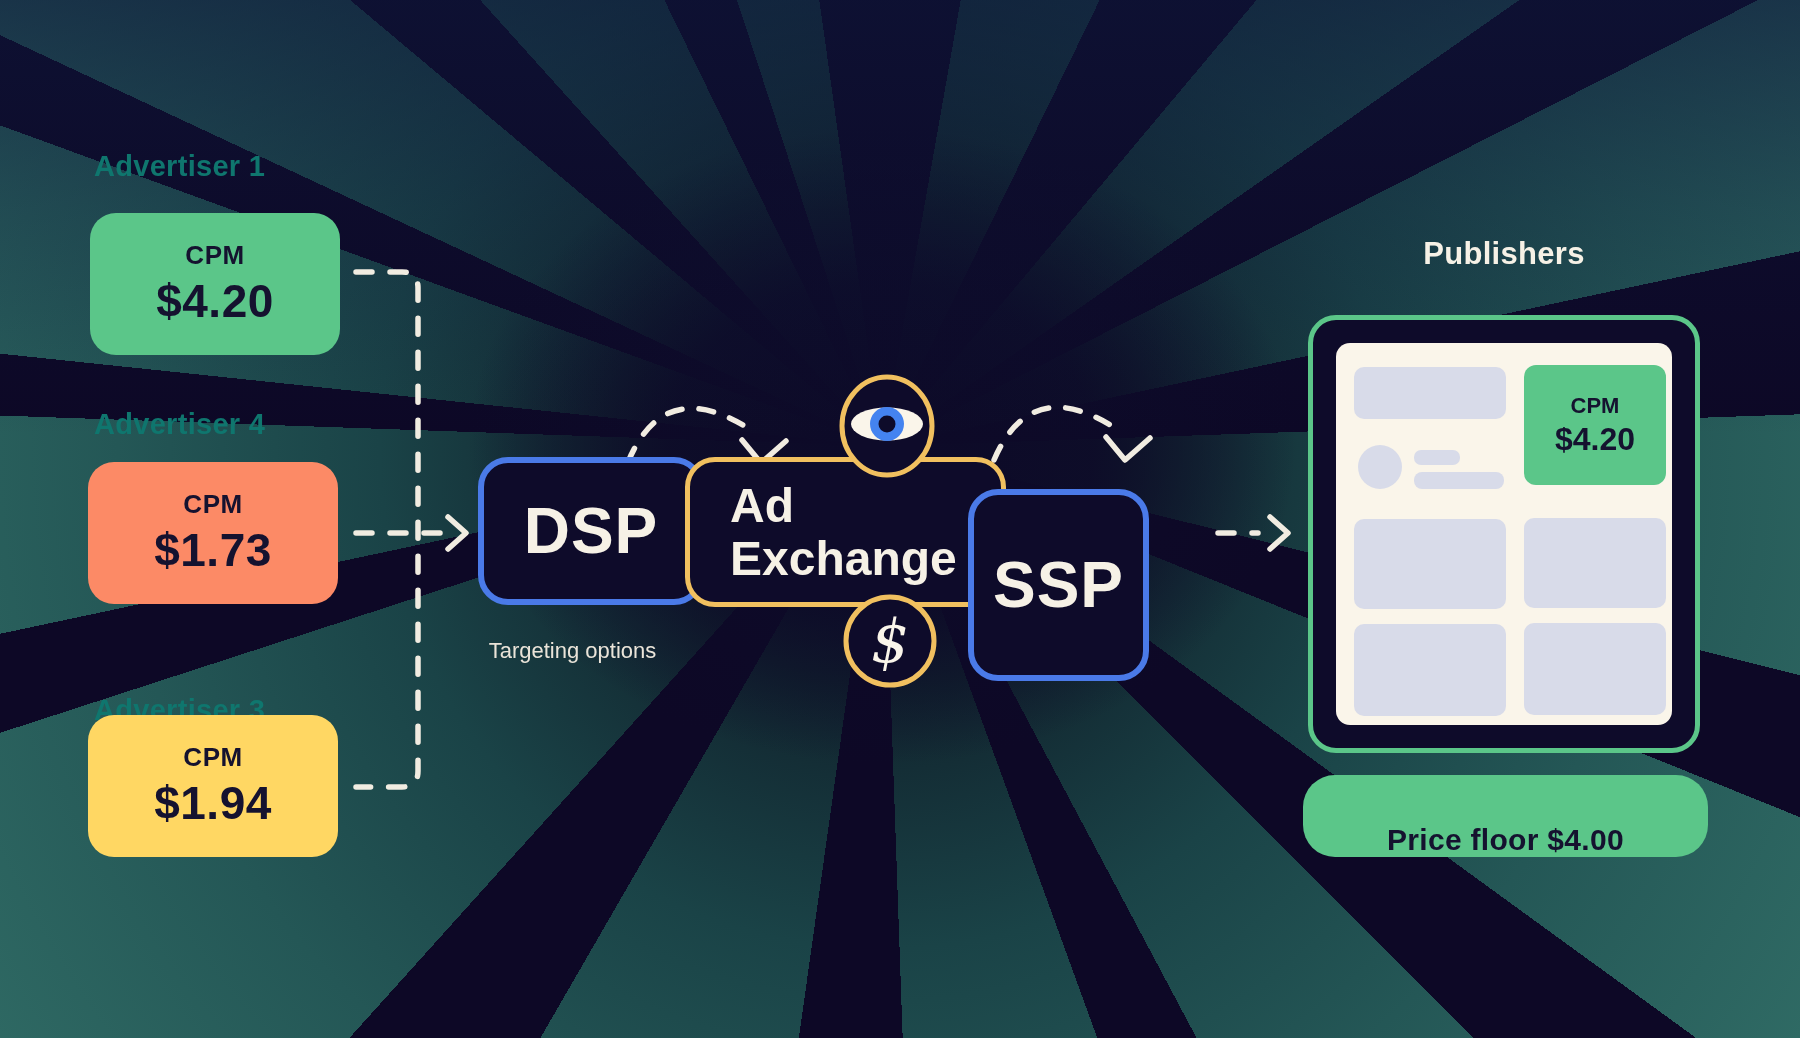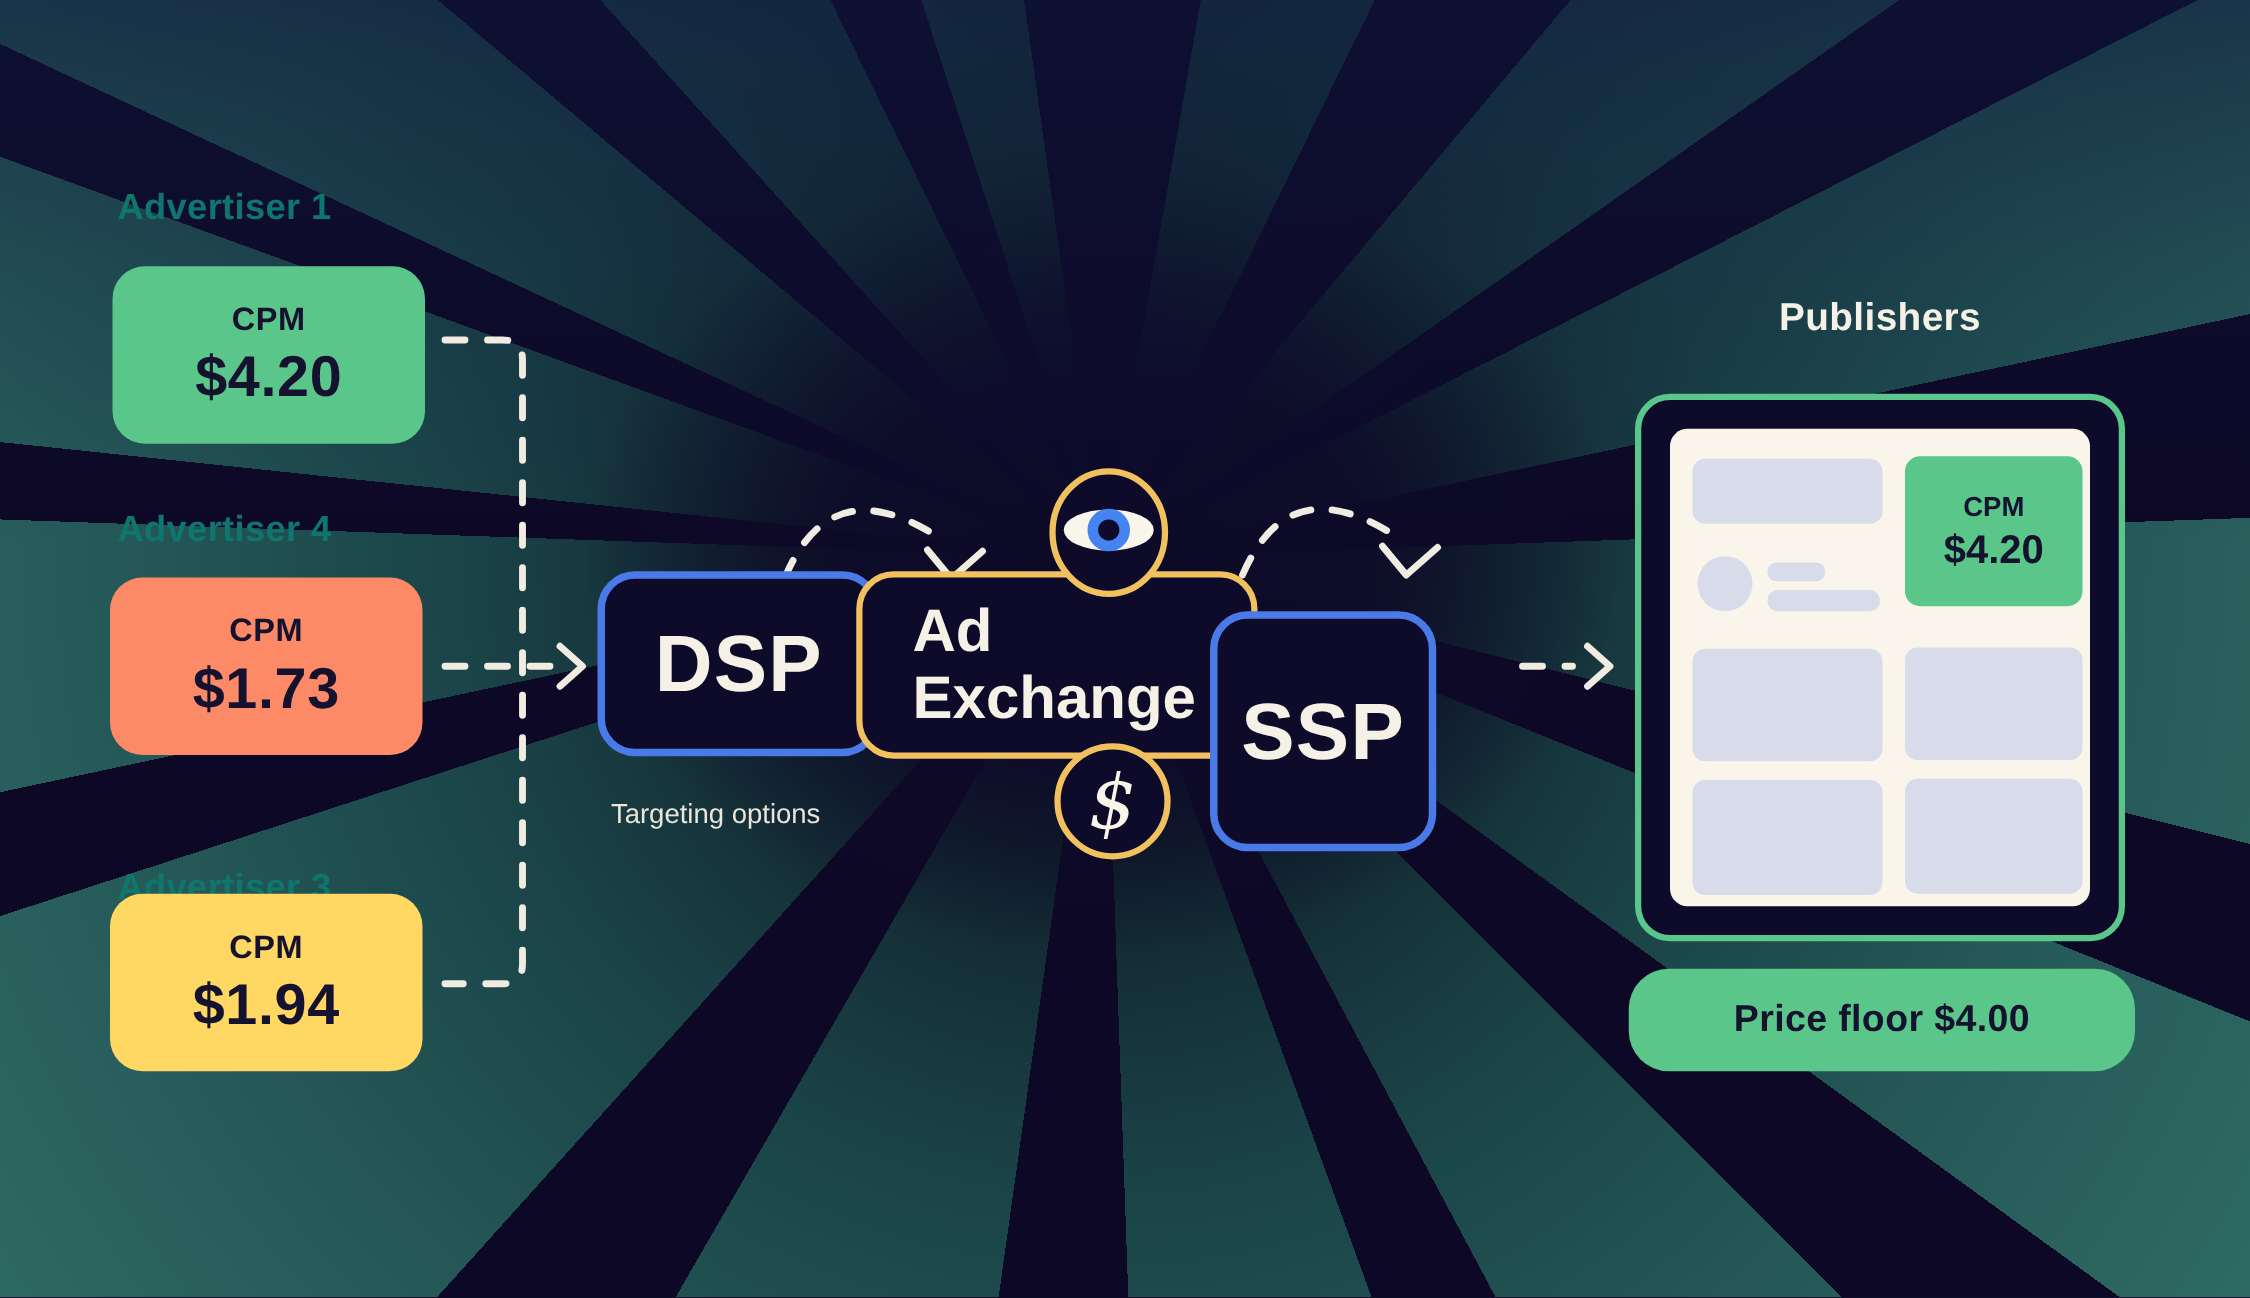--- a/index.html
+++ b/index.html
@@ -70,21 +70,21 @@
   .ph-circle{position:absolute;background:#d8dbe9;border-radius:50%;}
   .pub-slot{
     position:absolute;border-radius:12px;background:#5bc689;color:#15122f;
     display:flex;flex-direction:column;align-items:center;justify-content:center;gap:2px;
   }
   .pub-slot .cpm{font-size:22px;font-weight:600;}
   .pub-slot .val{font-size:32px;font-weight:800;}
 
   .price-floor{
     border-radius:32px;background:#5bc689;color:#15122f;
-    display:flex;align-items:center;justify-content:center;
+    display:flex;align-items:flex-end;justify-content:center;
     font-size:30px;font-weight:800;letter-spacing:.3px;
   }
   svg{display:block;}
 </style>
 </head>
 <body>
 
 <div class="stage">
 
   <div class="bg-teal"></div>

